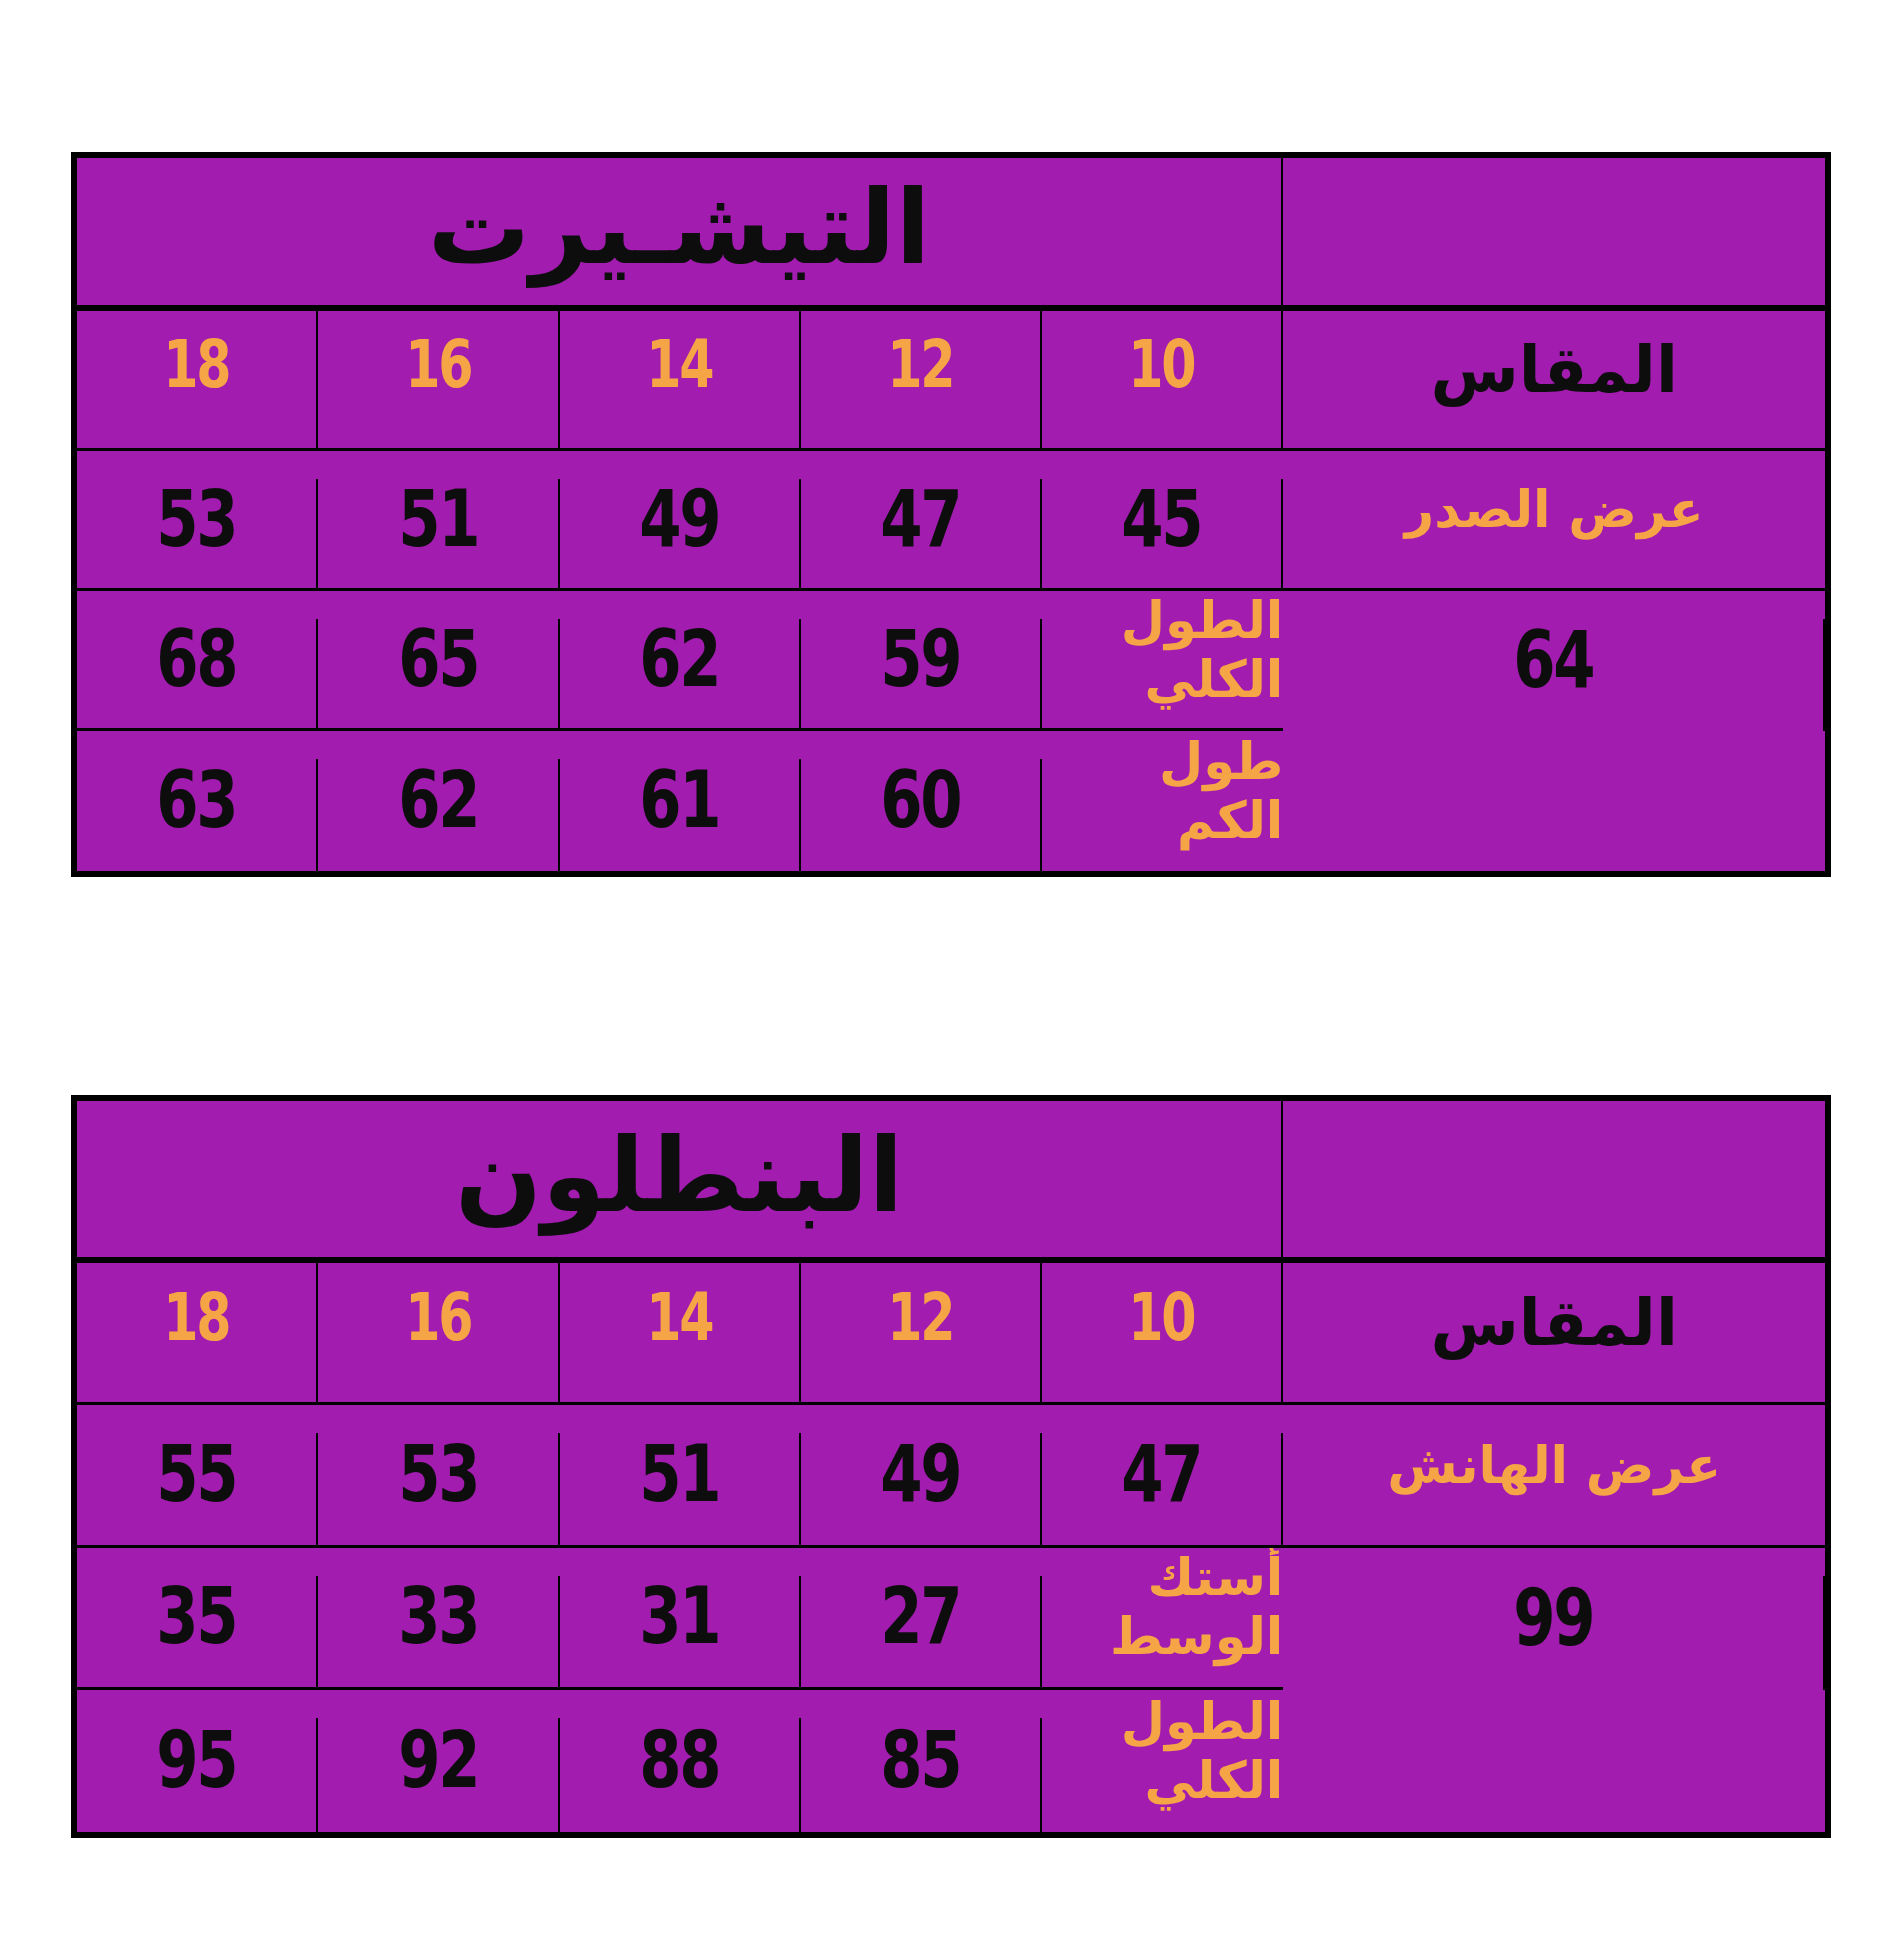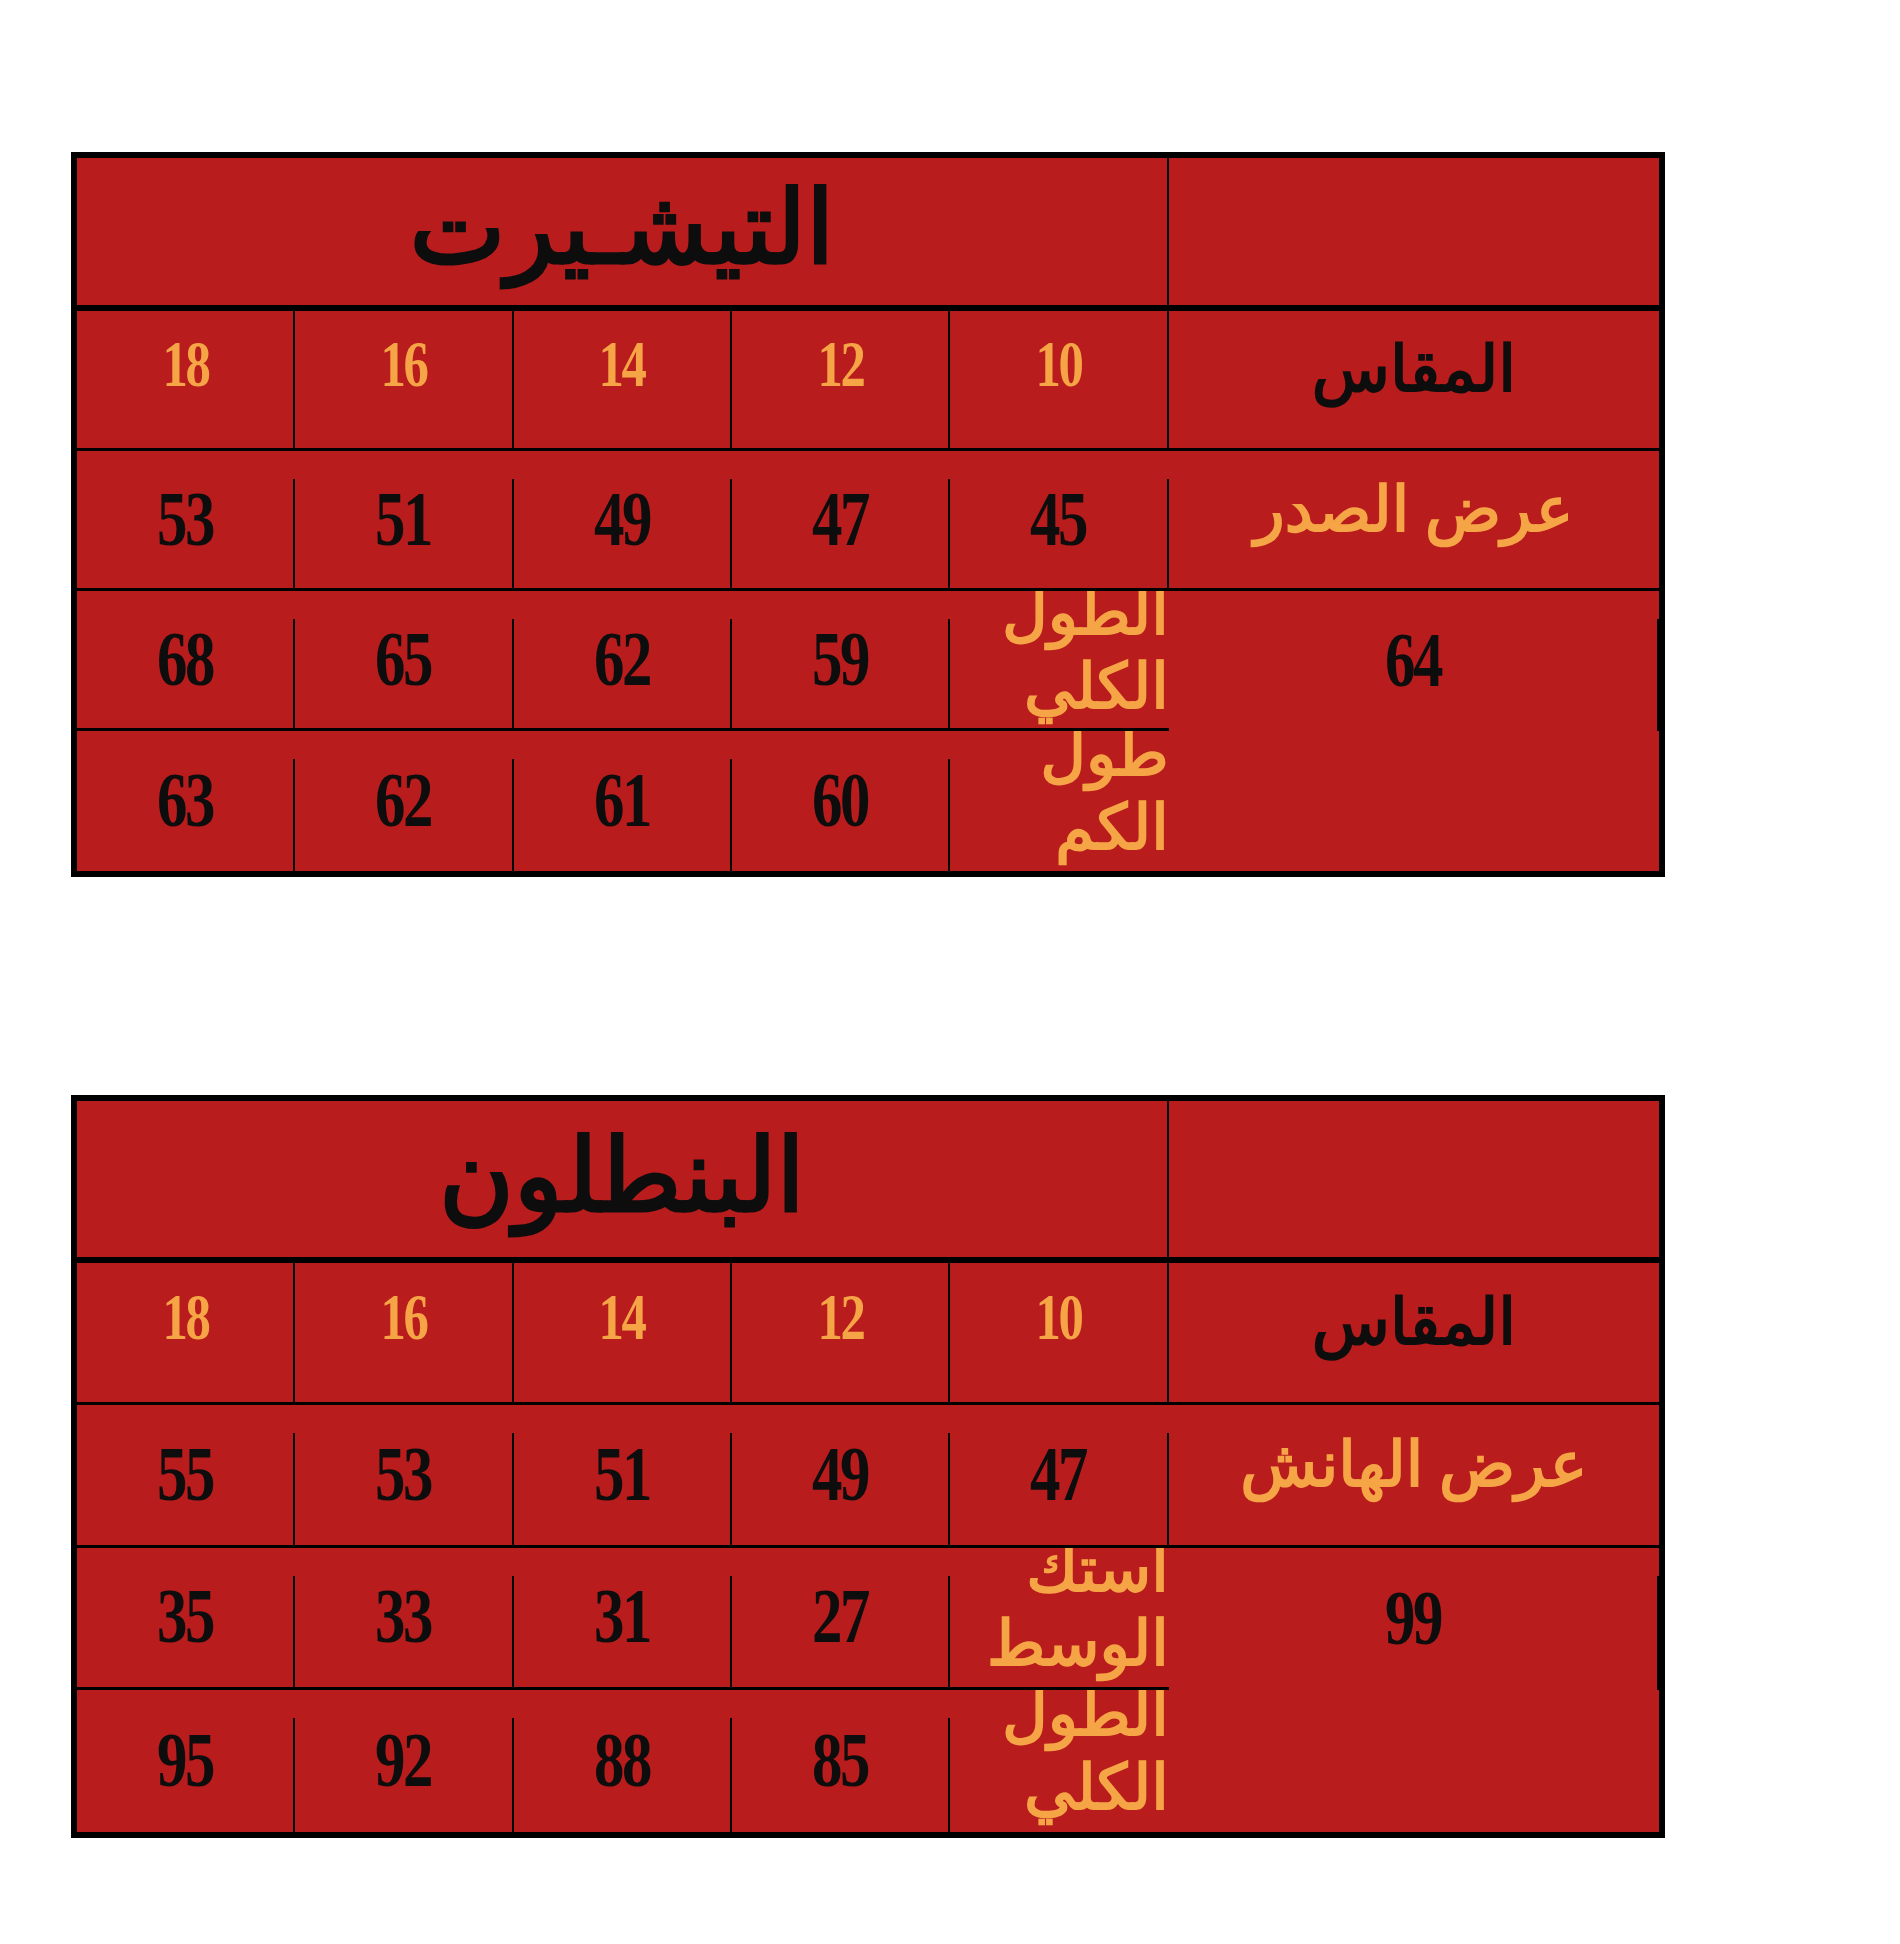--- a/index.html
+++ b/index.html
@@ -10,27 +10,26 @@
   body {
     width: 1901px;
     height: 1945px;
     position: relative;
     font-family: "DejaVu Sans", sans-serif;
     color: var(--ink, #0d0d0d);
   }
   .size-table {
     position: absolute;
     left: 71px;
-    width: 1594px;
+    width: 1760px;
     box-sizing: border-box;
     border: 6.9px solid #000;
-    background: #b91c1c;
+    background: #a21caf;
     display: grid;
     grid-template-columns: 253fr 253fr 253fr 253fr 253fr 568fr;
-    font-family: Liberation Serif, serif;
   }
   #table-tshirt {
     top: 152px;
     height: 725px;
     grid-template-rows: 153px repeat(4, 1fr);
   }
   #table-pants {
     top: 1095px;
     height: 743px;
     grid-template-rows: 162px repeat(4, 1fr);
@@ -71,21 +70,21 @@
   .size-num span {
     font-size: 65px;
     color: var(--accent, #f6a546);
   }
   .val-num { padding-bottom: 30px; margin-top: 28px; }
   .val-num span {
     font-size: 78px;
     color: var(--ink, #0d0d0d);
   }
   .label-cell {
-    font-size: 63px;
+    font-size: 51px;
     font-weight: 700;
     color: var(--accent, #f6a546);
     padding-bottom: 19.6px;
     direction: rtl;
   }
   .header-label {
     color: var(--ink, #0d0d0d);
     font-size: 64px;
   }
 </style>

